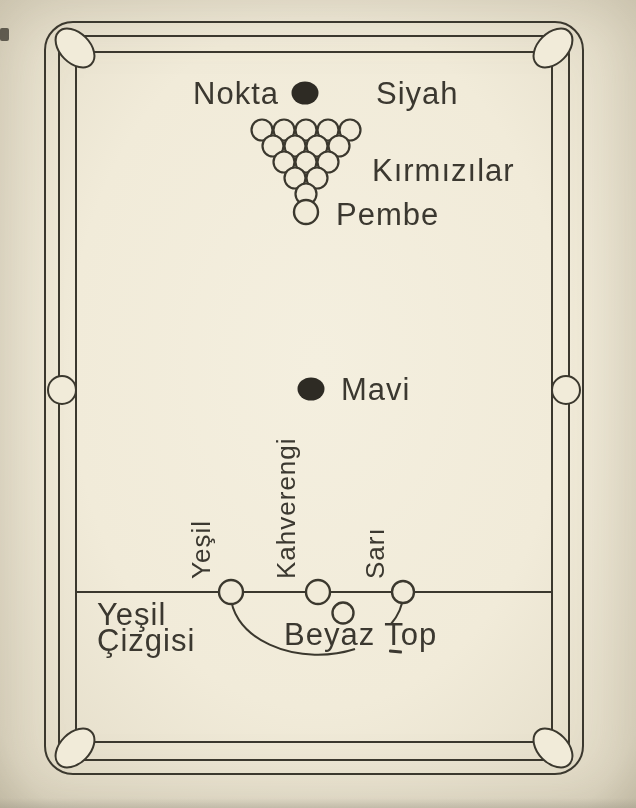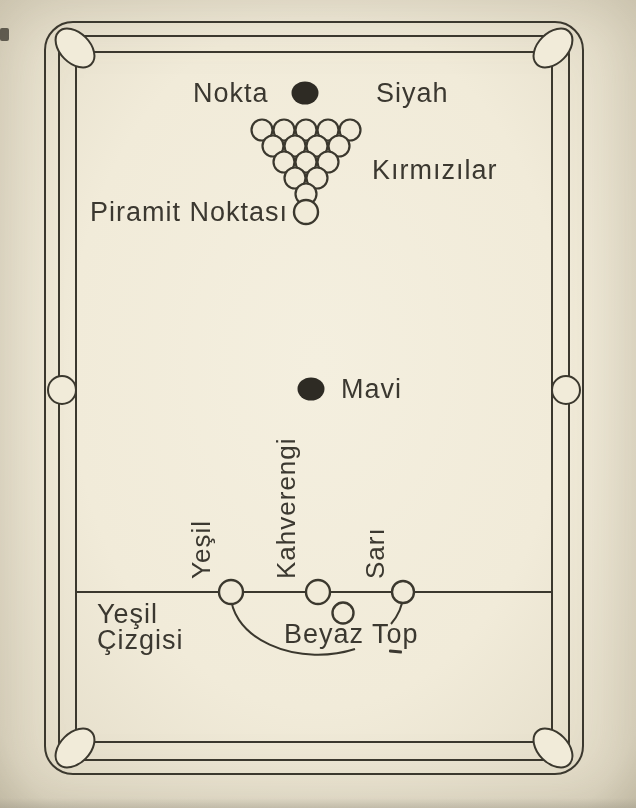--- a/index.html
+++ b/index.html
@@ -17,21 +17,21 @@
   .scan-mark{
     position:absolute;left:0;top:28px;width:9px;height:13px;
     background:#4a463c;border-radius:2px;opacity:.85;
   }
   .bottom-band{
     position:absolute;left:0;bottom:0;width:636px;height:10px;
     background:linear-gradient(to bottom, rgba(0,0,0,0), rgba(150,145,130,.35));
   }
   svg.table{position:absolute;left:0;top:0;}
   .lbl{
-    position:absolute;color:#3b3830;font-size:27px;line-height:27px;
+    position:absolute;color:#3b3830;font-size:31px;line-height:27px;
     letter-spacing:1px;white-space:nowrap;
   }
   .lbl.right{text-align:right;}
   .vlbl{
     position:absolute;color:#3b3830;font-size:26px;line-height:30px;
     letter-spacing:1px;white-space:nowrap;
     transform:rotate(-90deg);transform-origin:left bottom;
   }
   .dash{
     position:absolute;background:#3b3830;height:2.5px;border-radius:1px;
@@ -90,21 +90,21 @@
       <circle cx="343" cy="613" r="10.5" fill="#f1ebd9" stroke-width="2.4"></circle>
     </g>
 
     <ellipse cx="305" cy="93" rx="13.5" ry="11.5" fill="#2e2b24"></ellipse>
     <ellipse cx="311" cy="389" rx="13.5" ry="11.5" fill="#2e2b24"></ellipse>
   </svg>
 
   <div class="lbl" style="left:193px;top:80px;">Nokta</div>
   <div class="lbl" style="left:337px;top:80px;margin-left:39px;">Siyah</div>
   <div class="lbl" style="left:372px;top:157px;">Kırmızılar</div>
-  <div class="lbl right" style="left:88px;top:199px;width:200px;">Piramit Noktası</div>
+  <div class="lbl" style="left:336px;top:201px;">Pembe</div>
   <div class="lbl" style="left:341px;top:376px;">Mavi</div>
   <div class="lbl" style="left:97px;top:601px;">Yeşil</div>
   <div class="lbl" style="left:97px;top:627px;">Çizgisi</div>
   <div class="lbl" style="left:284px;top:621px;">Beyaz Top</div>
   <div class="dash" style="left:389px;top:650px;width:13px;"></div>
 
   <div class="vlbl" style="left:216px;top:549px;">Yeşil</div>
   <div class="vlbl" style="left:301px;top:549px;">Kahverengi</div>
   <div class="vlbl" style="left:390px;top:549px;">Sarı</div>
 

